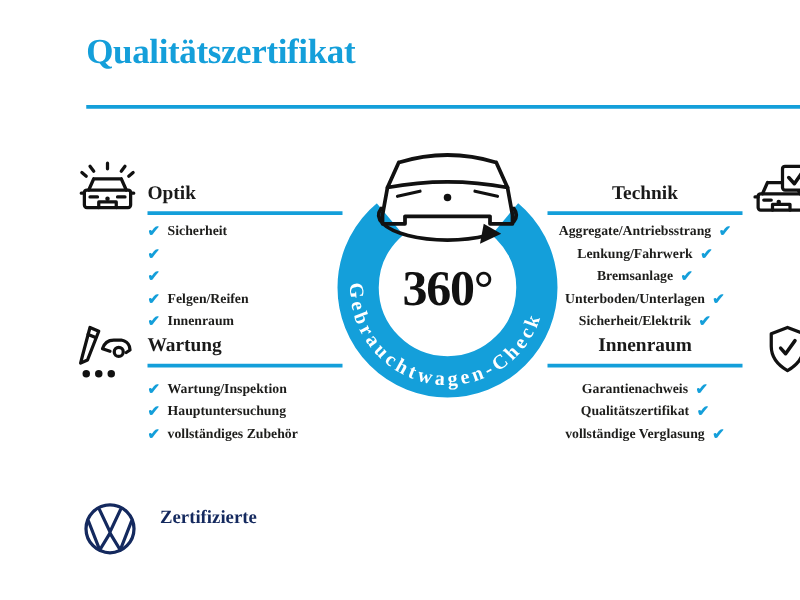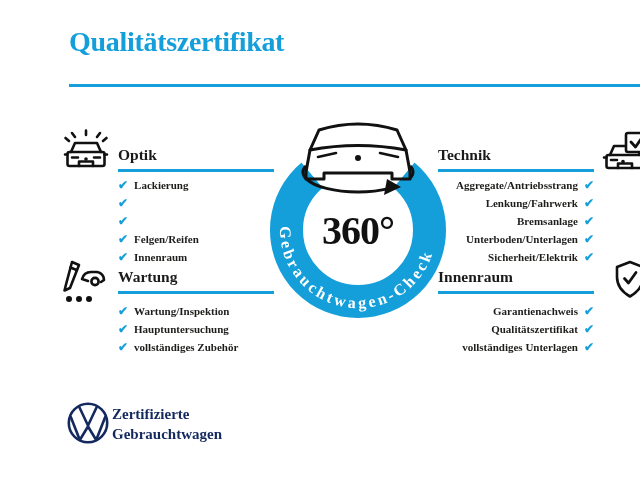--- a/index.html
+++ b/index.html
@@ -12,24 +12,24 @@
   .page-title{
     left:33px;top:26px;font-size:28px;font-weight:bold;color:var(--accent,#149fda);
     letter-spacing:-0.3px;
   }
   .title-rule{left:33px;top:84px;width:574px;height:3px;background:var(--accent,#149fda);}
   
   .section-title{font-size:15.5px;font-weight:bold;color:#1a1a1a;text-align:center;}
   .section-rule{height:2.5px;background:var(--accent,#149fda);}
   ul.checklist{list-style:none;margin:0;padding:0;}
   ul.checklist li{display:flex;align-items:center;height:18px;gap:6px;}
-  ul.checklist.right li{justify-content:flex-end;}
+  ul.checklist.right li{justify-content:center;}
   .chk{color:var(--accent,#149fda);font-size:12px;line-height:1;font-weight:bold;}
   .lbl{font-size:11px;font-weight:bold;color:#1d1d1b;white-space:nowrap;}
-  .right-align{text-align:left;}
+  .right-align{text-align:center;}
   
   .ring-text{letter-spacing:3px;}
   
   .brand-text{font-size:15px;font-weight:bold;color:var(--navy,#14295e);line-height:20px;}
   svg .ink{stroke:#111;fill:none;stroke-width:2.6;stroke-linecap:round;stroke-linejoin:round;}
   svg .ink-fill{fill:#111;stroke:none;}
 </style>
 </head>
 <body>
 
@@ -45,21 +45,21 @@
     <path class="ink" d="M 3 26.5 H 5.5 M 42.5 26.5 H 45 M 10 29.5 H 16 M 32 29.5 H 38"></path>
     <circle class="ink-fill" cx="24" cy="31" r="1.8"></circle>
     <path class="ink" d="M 17 38 V 33.5 H 31 V 38"></path>
   </svg>
   <div class="abs section-title" style="left:82px;top:146px">Optik</div>
   <div class="abs section-rule" style="left:82px;top:169px;width:156px"></div>
   <ul class="abs checklist" style="left:82px;top:176px;width:156px">
 
       <li>
         <span class="chk">✔</span>
-        <span class="lbl">Lackierung</span>
+        <span class="lbl">Sicherheit</span>
       </li>
 
       <li>
         <span class="chk">✔</span>
       </li>
 
       <li>
         <span class="chk">✔</span>
       </li>
 
@@ -154,21 +154,21 @@
         <span class="lbl">Garantienachweis</span>
         <span class="chk">✔</span>
       </li>
 
       <li>
         <span class="lbl">Qualitätszertifikat</span>
         <span class="chk">✔</span>
       </li>
 
       <li>
-        <span class="lbl">vollständiges Unterlagen</span>
+        <span class="lbl">vollständige Verglasung</span>
         <span class="chk">✔</span>
       </li>
     </ul>
 
   <svg class="abs" style="left:227px;top:100px" width="190" height="228" viewBox="0 0 190 228">
 
     <circle cx="95" cy="130" r="71.5" fill="none" stroke="var(--accent,#149fda)" stroke-width="33"></circle>
 
     <path d="M 95 130 L 24.3 45.7 A 110 110 0 0 1 165.7 45.7 Z" fill="#fff"></path>
 
@@ -192,18 +192,17 @@
     </text>
   </svg>
 
   <svg class="abs" style="left:30px;top:401px" width="44" height="44" viewBox="0 0 44 44">
     <g fill="none" stroke="var(--navy,#14295e)" stroke-width="2.6" stroke-linecap="round" stroke-linejoin="round">
       <circle cx="22" cy="22" r="19.2"></circle>
       <path d="M 13.5 6.5 L 22 24.5 L 30.5 6.5"></path>
       <path d="M 4.8 16 L 13.8 39 L 22 25.5 L 30.2 39 L 39.2 16"></path>
     </g>
   </svg>
-  <div class="abs brand-text" style="left:76px;top:404px">
+  <div class="abs brand-text" style="left:92px;top:404px">
     <div>Zertifizierte</div>
-    <div>Gebrauchtwagen</div>
   </div>
 
 </div>
 
 </body></html>

